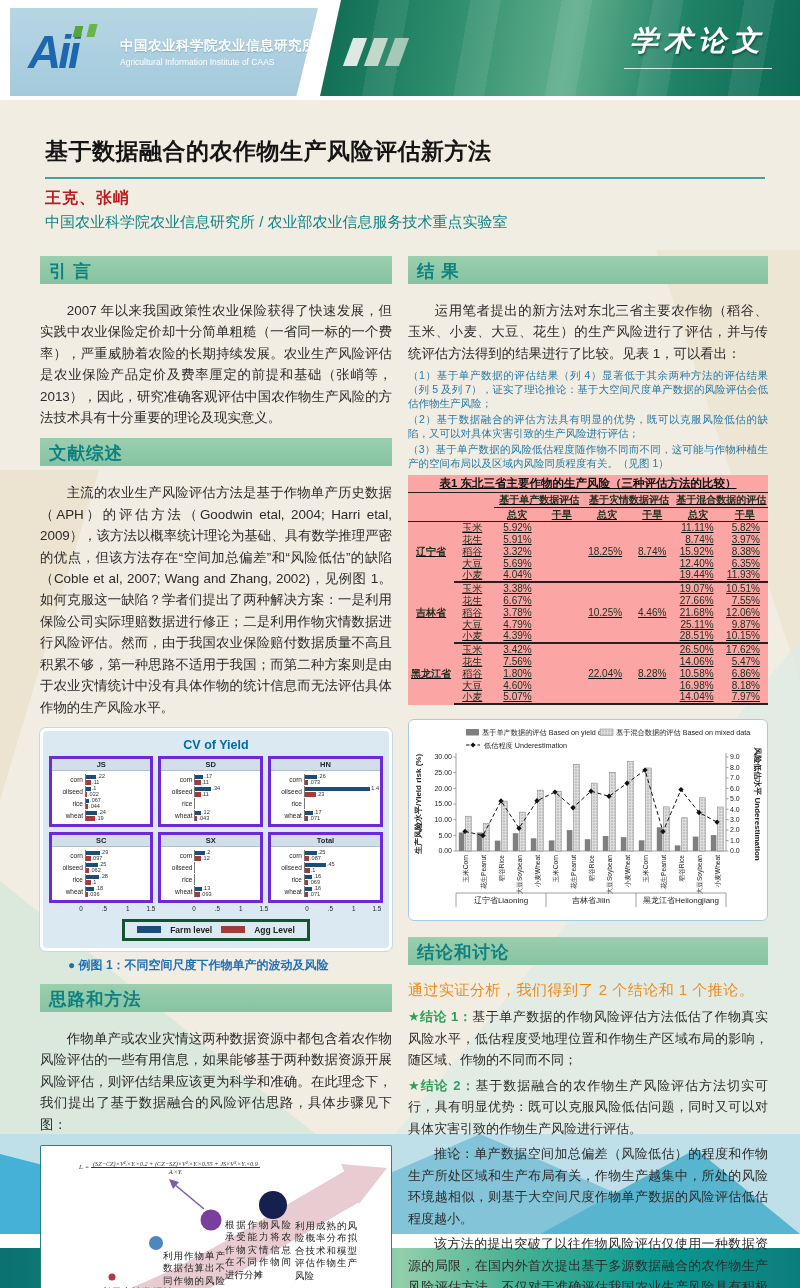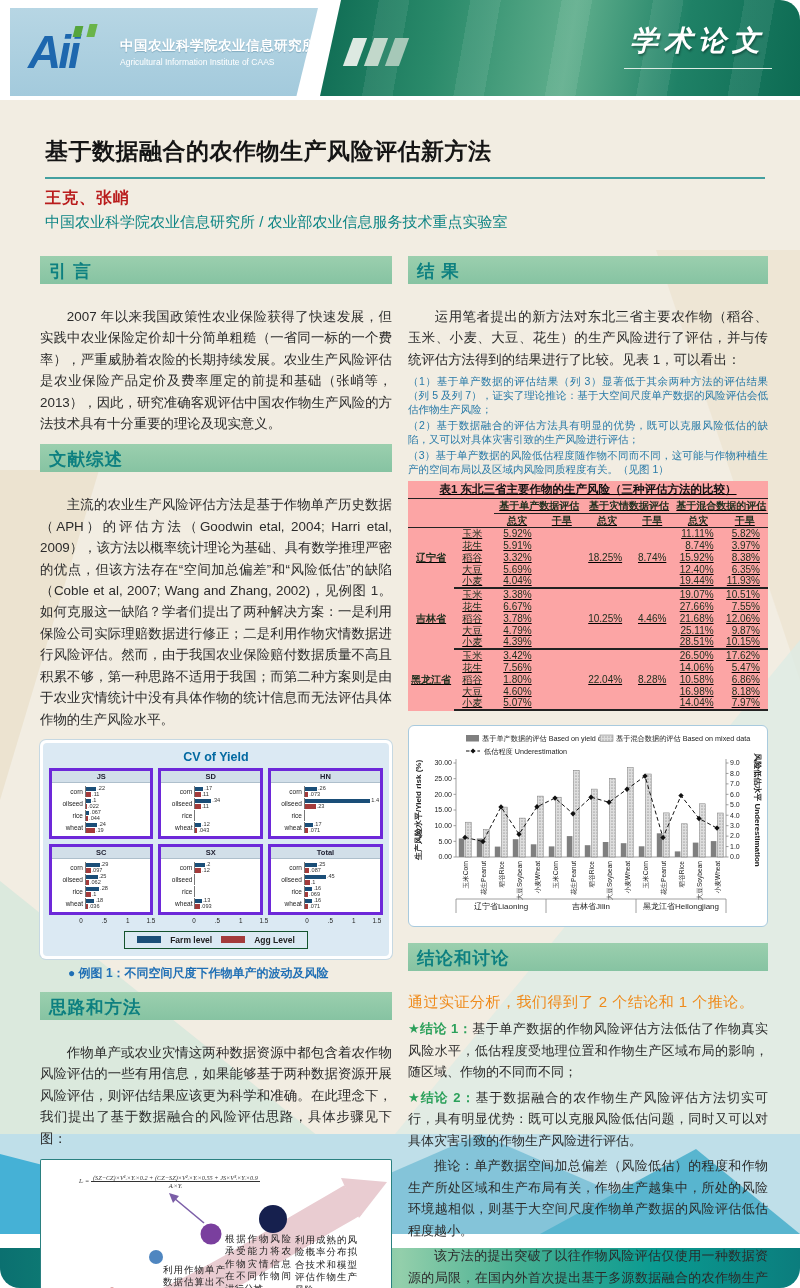--- a/index.html
+++ b/index.html
@@ -1,17 +1,17 @@
 <!DOCTYPE html>
 <html><head>
 <meta charset="utf-8">
 <style>
   html,body{margin:0;padding:0;}
   body{width:800px;height:1288px;font-family:"Liberation Sans","DejaVu Sans",sans-serif;background:#fff;}
-  .poster{position:relative;width:800px;height:1288px;overflow:hidden;background:#fff;border-radius:20px;}
+  .poster{position:relative;width:800px;height:1288px;overflow:hidden;background:#fff;}
   
   .bg{position:absolute;z-index:0;}
   .bg-cream{left:0;top:100px;width:800px;height:1150px;background:#f2ede2;}
   .bg-beige-l{left:0;top:470px;width:180px;height:330px;background:#eadfc9;opacity:.75;clip-path:polygon(0 0,55% 0,0 100%);}
   .bg-beige-r{left:620px;top:250px;width:180px;height:430px;background:#ece3d0;opacity:.7;clip-path:polygon(100% 0,100% 100%,20% 0);}
   .bg-mint-l{left:0;top:840px;width:460px;height:410px;background:#d5e7dc;opacity:.8;clip-path:polygon(0 10%,100% 100%,0 100%);}
   .bg-mint-r{left:300px;top:640px;width:500px;height:610px;background:#dcebe4;opacity:.75;clip-path:polygon(100% 0,100% 100%,0 100%);}
   .bband{position:absolute;left:0;bottom:54px;width:800px;height:100px;background:#bfdfe9;z-index:1;}
   .bband .t1{position:absolute;left:0;bottom:0;width:310px;height:100px;background:#45b1d6;clip-path:polygon(0 20%,100% 100%,0 100%);}
   .bband .t2{position:absolute;left:250px;bottom:0;width:460px;height:100px;background:#79c0d6;clip-path:polygon(50% 0,100% 100%,0 100%);opacity:.85;}
@@ -45,21 +45,21 @@
   .content{position:relative;z-index:4;}
   .titleblock{position:absolute;left:45px;top:136px;width:720px;}
   .maintitle{font-size:23px;font-weight:bold;color:#151515;letter-spacing:.5px;margin:0;}
   .titlerule{border:none;border-top:2px solid #44a0a0;margin:10px 0 9px 0;}
   .authors{font-size:16px;font-weight:bold;color:#b91c1c;letter-spacing:1px;}
   .affil{font-size:15px;color:#0e8585;margin-top:4px;}
   
   .col{position:absolute;top:256px;}
   .col-left{left:40px;width:352px;}
   .col-right{left:408px;width:360px;}
-  .sechdr{height:28px;background:linear-gradient(180deg,#9bcfae 0%,#86c3a2 100%);margin-bottom:22px;}
+  .sechdr{height:28px;background:linear-gradient(180deg,#9bcfae 0%,#86c3a2 100%);margin-bottom:16px;}
   .sechdr span{display:inline-block;font-size:17.5px;font-weight:bold;color:#0d8080;padding:3px 0 0 9px;letter-spacing:1px;}
   .body-p{font-size:13.4px;line-height:21.4px;color:#2b2b2b;text-align:justify;text-indent:2em;margin:4px 0 10px 0;}
   .points p{font-size:10.5px;line-height:14px;color:#2779a7;margin:0 0 2px 0;text-align:justify;}
   
   table.rtable{width:100%;border-collapse:collapse;background:#fca5a5;margin-top:5px;table-layout:fixed;text-decoration:underline;}
   table.rtable td{font-size:10px;line-height:11.8px;color:#20301f;padding:0 2px;white-space:nowrap;overflow:hidden;}
   table.rtable .ttl td{font-size:11.5px;font-weight:bold;text-align:center;color:#111;border-bottom:1.5px solid #222;line-height:17px;}
   table.rtable .ghd td{font-weight:bold;text-align:center;line-height:14px;}
   table.rtable .ghd td.g{border-bottom:1px solid #222;}
   table.rtable .shd td{font-weight:bold;text-align:center;line-height:13px;border-bottom:1.5px solid #222;}
@@ -79,21 +79,21 @@
   .cvcat{width:31px;text-align:right;font-size:6.5px;color:#222;padding-right:2px;flex:none;}
   .cvlines{flex:1;border-left:1px solid #777;}
   .cvline{height:5.5px;display:flex;align-items:center;}
   .cvbar{display:inline-block;height:4.6px;flex:none;}
   .cvbar.farm{background:#1a4e78;}
   .cvbar.agg{background:#a43b3b;}
   .cvline em{font-style:normal;font-size:5.6px;color:#333;margin-left:1px;line-height:1;}
   .cvaxisrow{display:grid;grid-template-columns:repeat(3,1fr);gap:5px;margin-top:1px;}
   .cvaxis{margin-left:32px;position:relative;height:9px;font-size:6.3px;color:#222;}
   .cvaxis span{position:absolute;transform:translateX(-50%);top:1px;}
-  .cvlegend{display:flex;justify-content:center;align-items:center;gap:9px;border:1px solid #14532d;width:max-content;margin:6px auto 2px;padding:3px 12px;font-size:8.5px;font-weight:bold;color:#222;background:#dbe9f3;}
+  .cvlegend{display:flex;justify-content:center;align-items:center;gap:9px;border:3px solid #14532d;width:max-content;margin:6px auto 2px;padding:3px 12px;font-size:8.5px;font-weight:bold;color:#222;background:#dbe9f3;}
   .cvlegend .sw{display:inline-block;width:24px;height:7px;}
   .caption{font-size:12px;font-weight:bold;color:#1f6fb5;margin:6px 0 10px 28px;}
   
   .diagbox{position:relative;margin-top:6px;height:188px;background:#fff;border:1px solid #2a8080;border-bottom:3px solid #1e6e6e;border-radius:2px;}
   .diagbox svg{position:absolute;left:0;top:0;}
   .dstep{position:absolute;font-size:9.5px;line-height:12.5px;color:#222;text-align:justify;}
   .dformula{position:absolute;font-size:6.3px;color:#333;font-family:"Liberation Serif","DejaVu Serif",serif;font-style:italic;white-space:nowrap;}
   .frac{display:inline-block;text-align:center;vertical-align:middle;}
   .frac .fn{display:block;border-bottom:.7px solid #333;padding:0 2px;}
   .frac .fd{display:block;}
@@ -540,21 +540,21 @@
           <span>Vᵃᵢ =</span>
           <span class="frac"><span class="fn">Pᵃᵢ×Yᵢ×Lₐ×Aᵢ</span><span class="fd">Σⁿᵢ₌₁ Pᵃᵢ×Yᵢ×Lₐ×Aᵢ</span></span>
         </div>
       </div>
     </div>
 
     <div class="col col-right">
       <div class="sechdr"><span>结 果</span></div>
       <p class="body-p" style="margin-bottom:4px;">运用笔者提出的新方法对东北三省主要农作物（稻谷、玉米、小麦、大豆、花生）的生产风险进行了评估，并与传统评估方法得到的结果进行了比较。见表 1，可以看出：</p>
       <div class="points">
-        <p>（1）基于单产数据的评估结果（列 3）显著低于其余两种方法的评估结果（列 5 及列 7），证实了理论推论：基于大空间尺度单产数据的风险评估会低估作物生产风险；</p>
+        <p>（1）基于单产数据的评估结果（列 4）显著低于其余两种方法的评估结果（列 5 及列 7），证实了理论推论：基于大空间尺度单产数据的风险评估会低估作物生产风险；</p>
         <p>（2）基于数据融合的评估方法具有明显的优势，既可以克服风险低估的缺陷，又可以对具体灾害引致的生产风险进行评估；</p>
         <p>（3）基于单产数据的风险低估程度随作物不同而不同，这可能与作物种植生产的空间布局以及区域内风险同质程度有关。（见图 1）</p>
       </div>
 
       <table class="rtable" id="risk-table">
         <colgroup>
             <col style="width:46px">
             <col style="width:40px">
             <col style="width:45px">
             <col style="width:44px">

